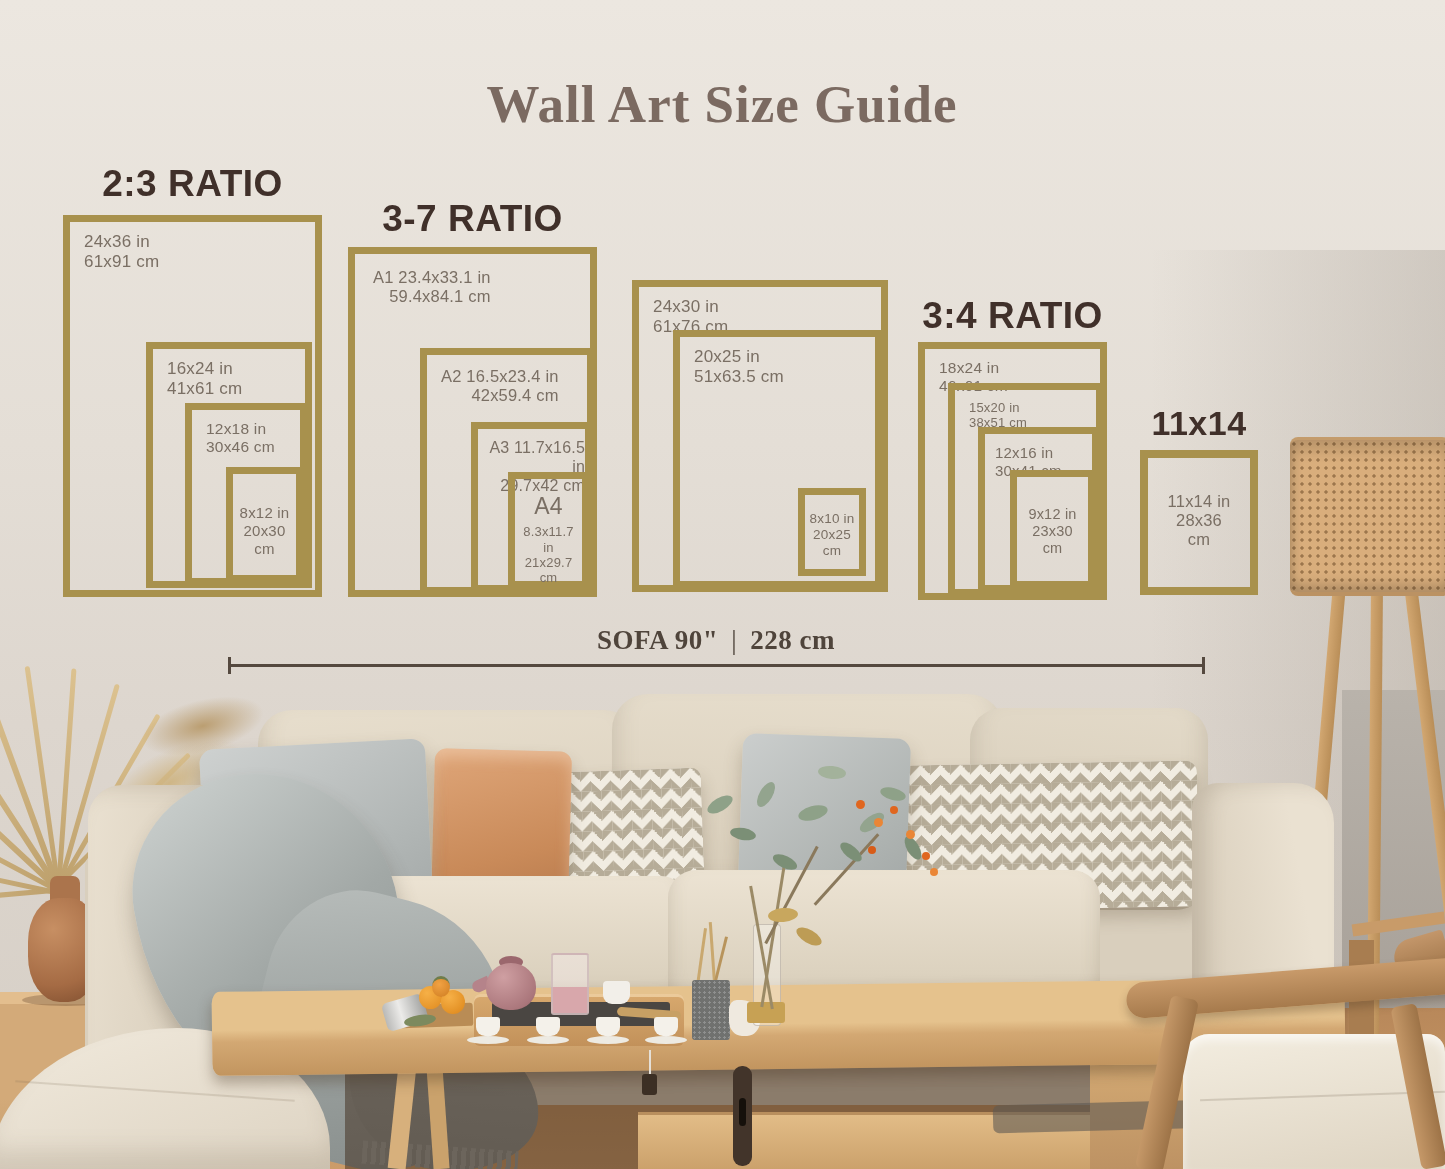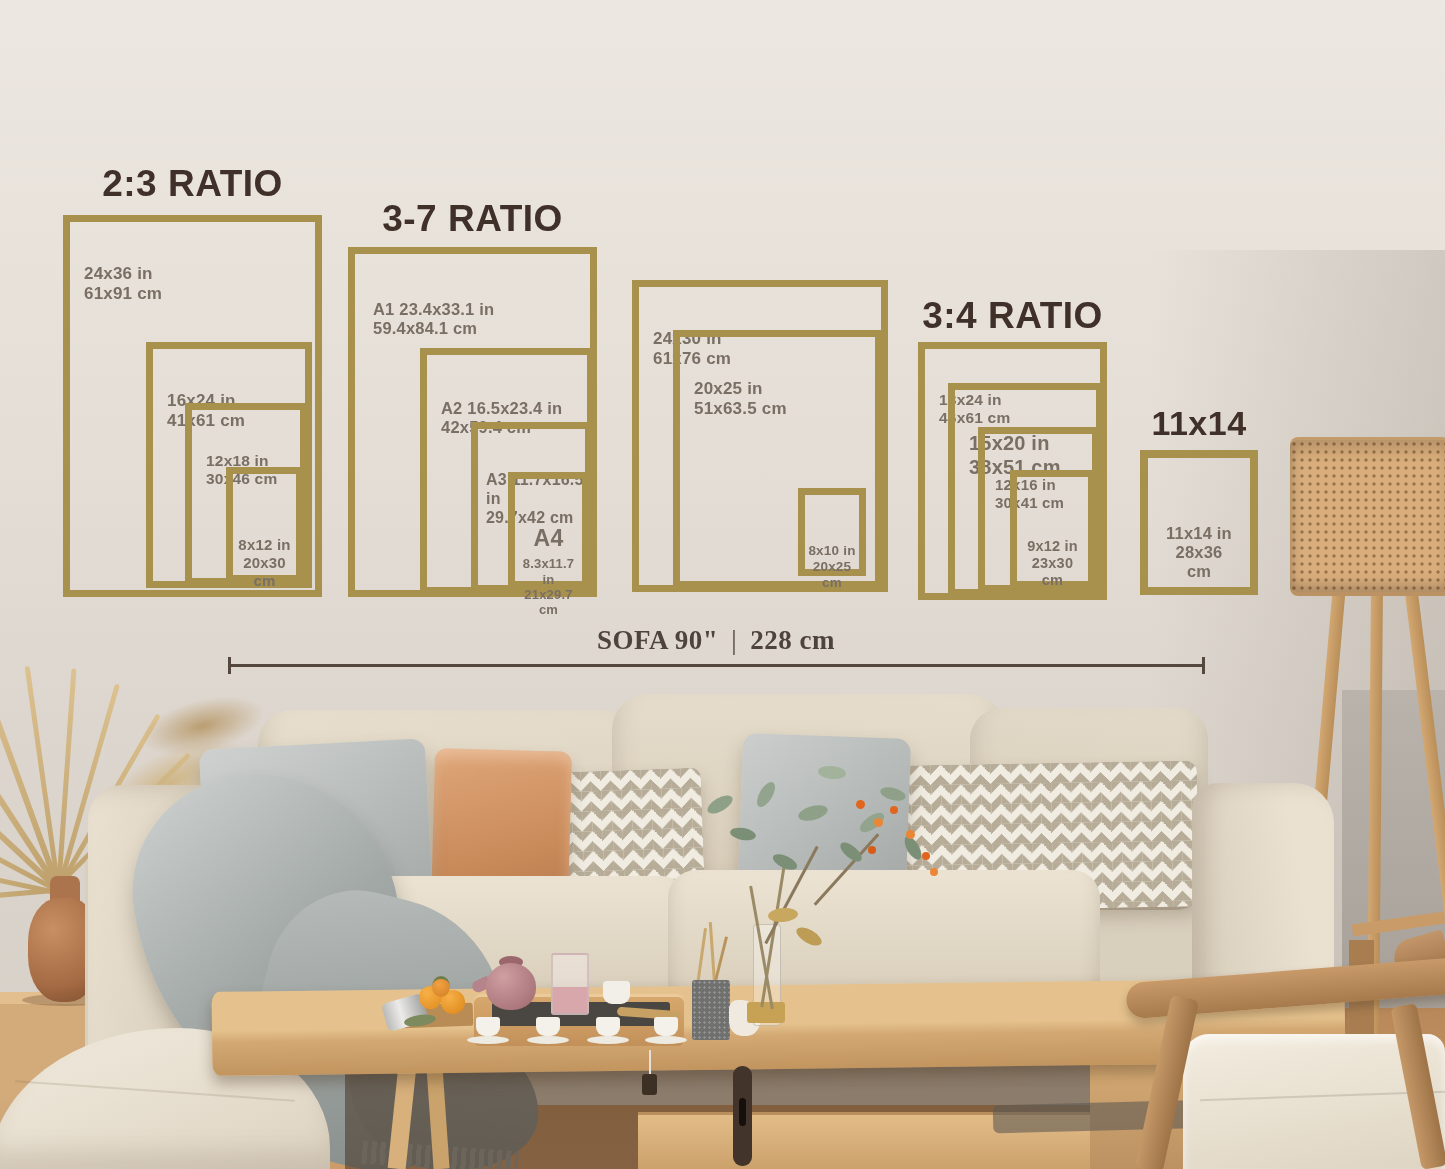--- a/index.html
+++ b/index.html
@@ -9,23 +9,23 @@
   .abs{position:absolute;}
 
   
   .title{position:absolute;left:722px;top:74px;transform:translateX(-50%);margin:0;
          font-family:"Liberation Serif",serif;font-weight:700;font-size:53px;
          color:#7b6a61;letter-spacing:1px;white-space:nowrap;}
   .group{position:absolute;}
   .g-heading{position:absolute;left:50%;transform:translateX(-50%);
              font-weight:800;font-size:37px;color:#40302a;letter-spacing:.5px;white-space:nowrap;}
   .frame{position:absolute;border:7px solid #a8914d;box-sizing:border-box;}
-  .flabel{position:absolute;left:14px;top:10px;font-weight:700;font-size:17px;
-          line-height:1.18;color:#7a6f64;letter-spacing:.2px;margin-top:32px;}
-  .flabel.ctr-txt{text-align:left;}
+  .flabel{position:absolute;left:14px;top:10px;font-weight:400;font-size:17px;
+          line-height:1.18;color:#7a6f64;letter-spacing:.2px;}
+  .flabel.ctr-txt{text-align:right;}
   .flabel.center{left:50%;transform:translateX(-50%);text-align:center;font-size:15px;}
   .flabel .fname{font-size:23px;margin-bottom:4px;}
   .g2 .flabel{font-size:16.5px;}
   .g5 .flabel{font-size:17px;}
 
   .m-line{position:absolute;left:228px;top:664px;width:977px;height:3px;background:#55493f;}
   .m-line .tick{position:absolute;top:-7px;width:3px;height:17px;background:#55493f;}
   .m-line .tick.l{left:0;} .m-line .tick.r{right:0;}
   .m-label{position:absolute;left:716px;top:625px;transform:translateX(-50%);
            font-family:"Liberation Serif",serif;font-size:27px;font-weight:700;
@@ -240,20 +240,21 @@
               background:linear-gradient(170deg,#f3edе0,#ded4c2);background:linear-gradient(170deg,#f3ede0,#ded4c2);
               box-shadow:inset 0 6px 10px rgba(255,255,255,.6);"></div>
   <div class="abs" style="left:1200px;top:1095px;width:245px;height:2px;background:rgba(120,105,85,.22);transform:rotate(-2deg);"></div>
   <div class="abs" style="left:1126px;top:970px;width:342px;height:36px;border-radius:22px;transform:rotate(-4.5deg);
               background:linear-gradient(180deg,#c89a6a,#a67a4c);box-shadow:0 6px 10px rgba(70,50,30,.3);"></div>
   <div class="abs" style="left:1153px;top:996px;width:28px;height:176px;border-radius:6px;transform:rotate(12deg);
               background:linear-gradient(90deg,#c59868,#9d7347);"></div>
   <div class="abs" style="left:1406px;top:1004px;width:26px;height:165px;border-radius:6px;transform:rotate(-11deg);
               background:linear-gradient(90deg,#c59868,#9d7347);"></div>
 
+  <h1 class="title">Wall Art Size Guide</h1>
 
   <section class="group g1" style="left:63px;top:215px;width:259px;height:382px;">
     <div class="g-heading" style="top:-52px;">2:3 RATIO</div>
     <div class="frame" style="left:0;top:0;width:259px;height:382px;">
       <div class="flabel">
         <div>24x36 in</div>
         <div>61x91 cm</div>
       </div>
     </div>
     <div class="frame" style="left:83px;top:127px;width:166px;height:246px;">
@@ -328,21 +329,21 @@
 
   <section class="group g4" style="left:918px;top:342px;width:189px;height:258px;">
     <div class="g-heading" style="top:-47px;">3:4 RATIO</div>
     <div class="frame" style="left:0;top:0;width:189px;height:258px;">
       <div class="flabel" style="font-size:15.5px;">
         <div>18x24 in</div>
         <div>46x61 cm</div>
       </div>
     </div>
     <div class="frame" style="left:30px;top:41px;width:155px;height:213px;">
-      <div class="flabel" style="font-size:20px;">
+      <div class="flabel" style="font-size:13px;">
         <div>15x20 in</div>
         <div>38x51 cm</div>
       </div>
     </div>
     <div class="frame" style="left:60px;top:85px;width:121px;height:165px;">
       <div class="flabel" style="font-size:15px;left:10px;">
         <div>12x16 in</div>
         <div>30x41 cm</div>
       </div>
     </div>

